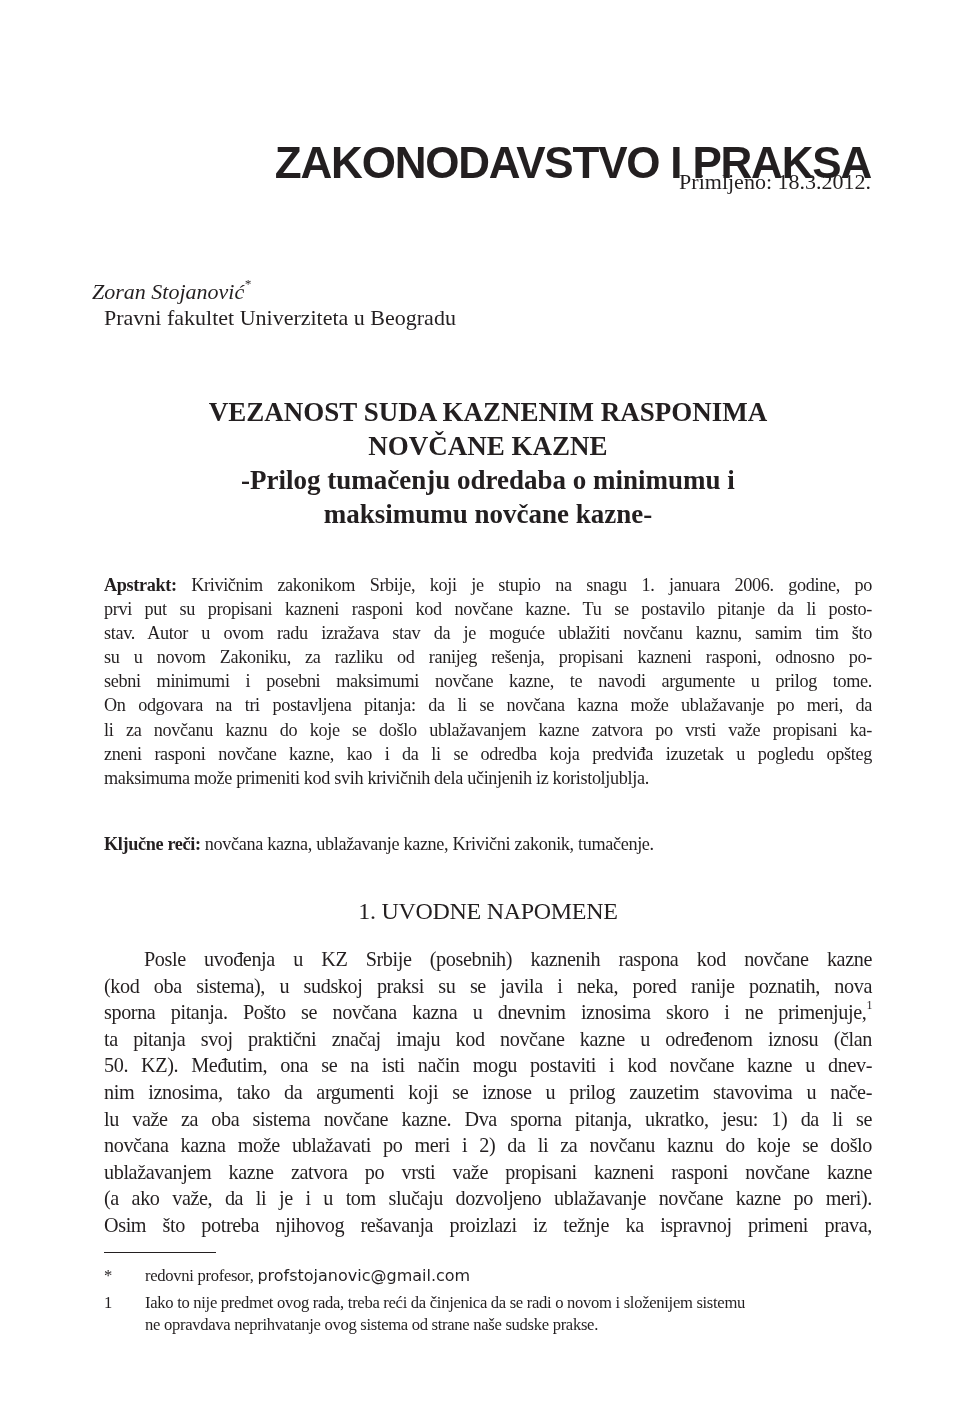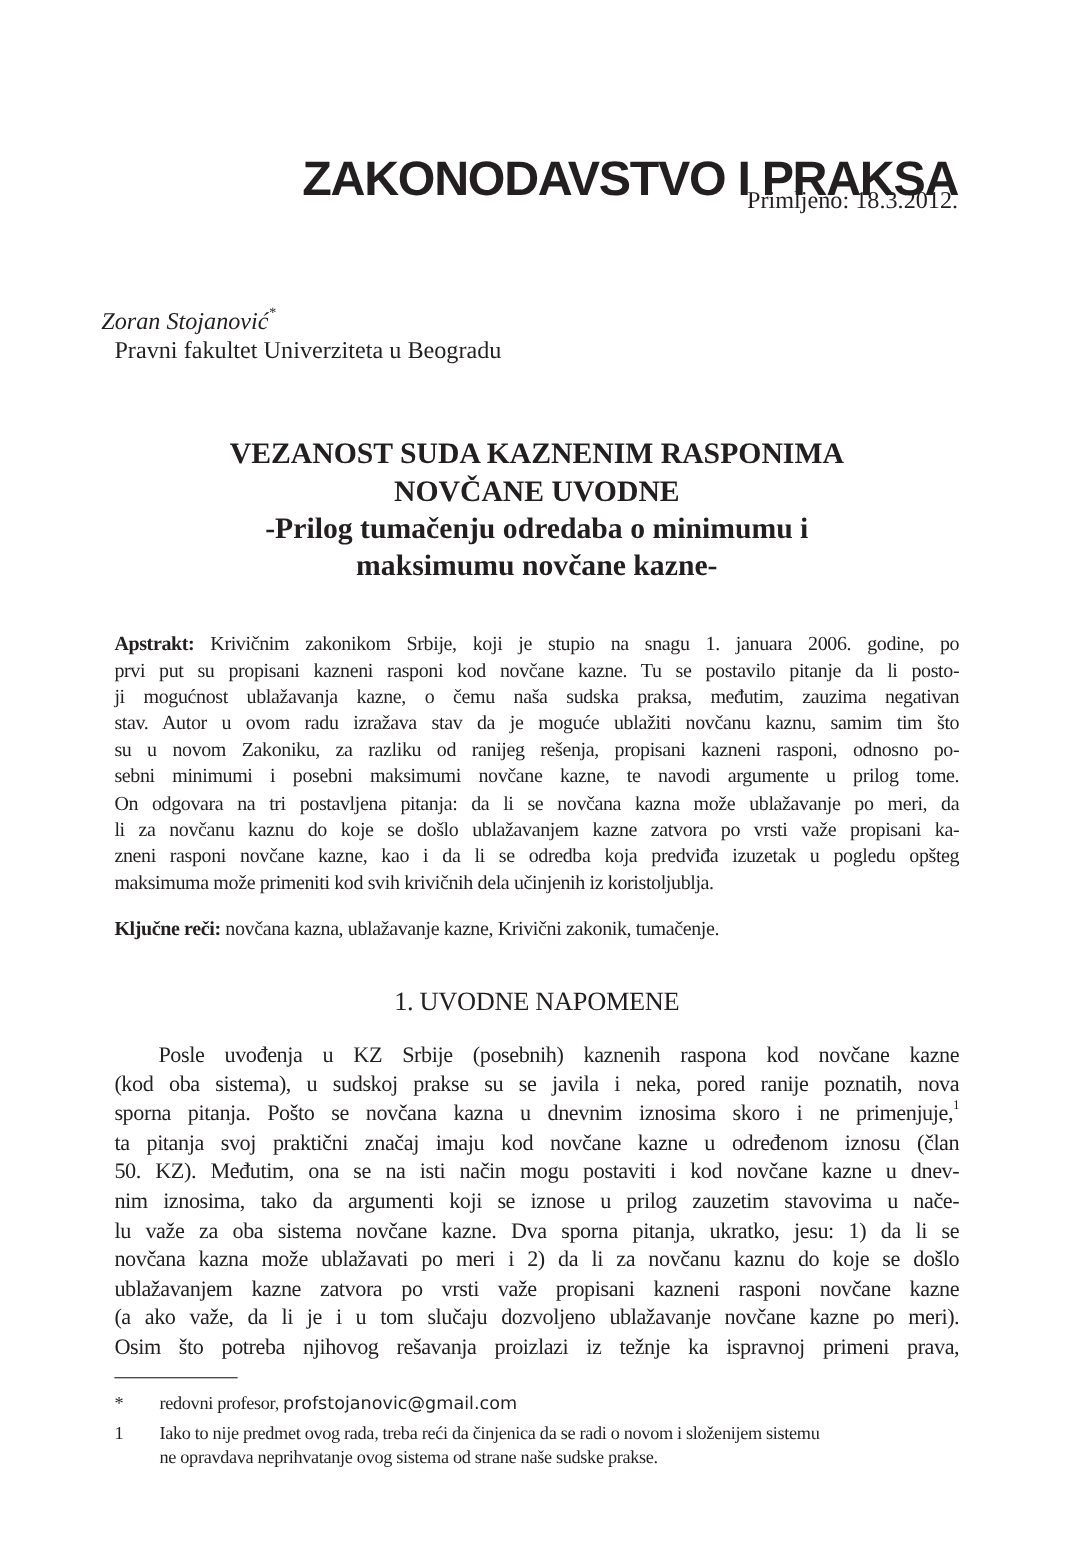--- a/index.html
+++ b/index.html
@@ -80,47 +80,46 @@
   <div class="section-header">ZAKONODAVSTVO I PRAKSA</div>
   <div class="received">Primljeno: 18.3.2012.</div>
 
   <div class="author">
     <span>Zoran Stojanović</span><sup>*</sup>
   </div>
   <div class="affiliation">Pravni fakultet Univerziteta u Beogradu</div>
 
   <div class="title-block">
     <div>VEZANOST SUDA KAZNENIM RASPONIMA</div>
-    <div>NOVČANE UVODNE</div>
+    <div>NOVČANE KAZNE</div>
     <div>-Prilog tumačenju odredaba o minimumu i</div>
     <div>maksimumu novčane kazne-</div>
   </div>
 
   <div class="abstract">
     <span class="line"><span class="bold">Apstrakt:</span> <span>Krivičnim zakonikom Srbije, koji je stupio na snagu 1. januara 2006. godine, po</span></span>
     <span class="line">prvi put su propisani kazneni rasponi kod novčane kazne. Tu se postavilo pitanje da li posto-</span>
-    <span class="line">ji mogućnost ublažavanja kazne, o čemu naša sudska praksa, međutim, zauzima negativan</span>
     <span class="line">stav. Autor u ovom radu izražava stav da je moguće ublažiti novčanu kaznu, samim tim što</span>
     <span class="line">su u novom Zakoniku, za razliku od ranijeg rešenja, propisani kazneni rasponi, odnosno po-</span>
     <span class="line">sebni minimumi i posebni maksimumi novčane kazne, te navodi argumente u prilog tome.</span>
     <span class="line">On odgovara na tri postavljena pitanja: da li se novčana kazna može ublažavanje po meri, da</span>
     <span class="line">li za novčanu kaznu do koje se došlo ublažavanjem kazne zatvora po vrsti važe propisani ka-</span>
     <span class="line">zneni rasponi novčane kazne, kao i da li se odredba koja predviđa izuzetak u pogledu opšteg</span>
     <span class="line last">maksimuma može primeniti kod svih krivičnih dela učinjenih iz koristoljublja.</span>
   </div>
 
   <div class="kw">
     <span class="bold">Ključne reči:</span> <span>novčana kazna, ublažavanje kazne, Krivični zakonik, tumačenje.</span>
   </div>
 
   <div class="heading">1. UVODNE NAPOMENE</div>
 
   <div class="body-text">
     <span class="line indent">Posle uvođenja u KZ Srbije (posebnih) kaznenih raspona kod novčane kazne</span>
-    <span class="line">(kod oba sistema), u sudskoj prakse su se javila i neka, pored ranije poznatih, nova</span>
+    <span class="line">(kod oba sistema), u sudskoj praksi su se javila i neka, pored ranije poznatih, nova</span>
     <span class="line"><span>sporna pitanja. Pošto se novčana kazna u dnevnim iznosima skoro i ne primenjuje,</span><sup>1</sup></span>
     <span class="line">ta pitanja svoj praktični značaj imaju kod novčane kazne u određenom iznosu (član</span>
     <span class="line">50. KZ). Međutim, ona se na isti način mogu postaviti i kod novčane kazne u dnev-</span>
     <span class="line">nim iznosima, tako da argumenti koji se iznose u prilog zauzetim stavovima u nače-</span>
     <span class="line">lu važe za oba sistema novčane kazne. Dva sporna pitanja, ukratko, jesu: 1) da li se</span>
     <span class="line">novčana kazna može ublažavati po meri i 2) da li za novčanu kaznu do koje se došlo</span>
     <span class="line">ublažavanjem kazne zatvora po vrsti važe propisani kazneni rasponi novčane kazne</span>
     <span class="line">(a ako važe, da li je i u tom slučaju dozvoljeno ublažavanje novčane kazne po meri).</span>
     <span class="line">Osim što potreba njihovog rešavanja proizlazi iz težnje ka ispravnoj primeni prava,</span>
   </div>

